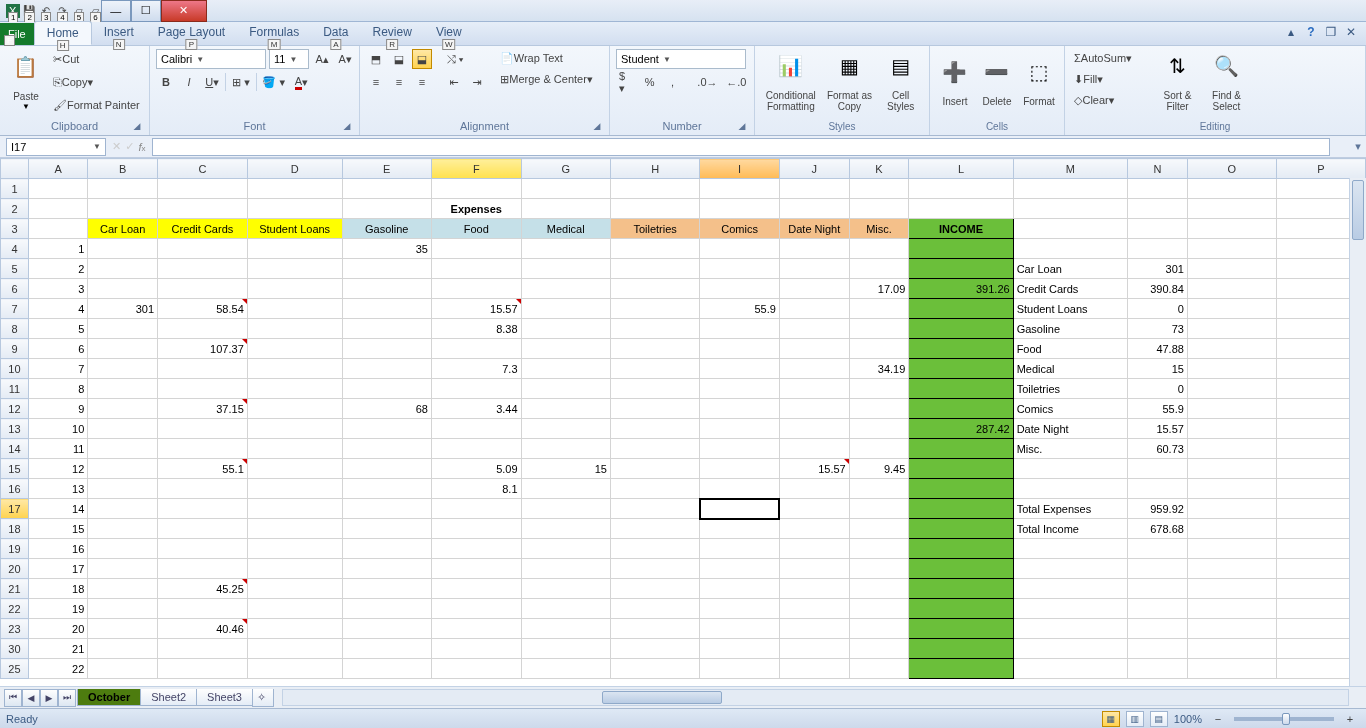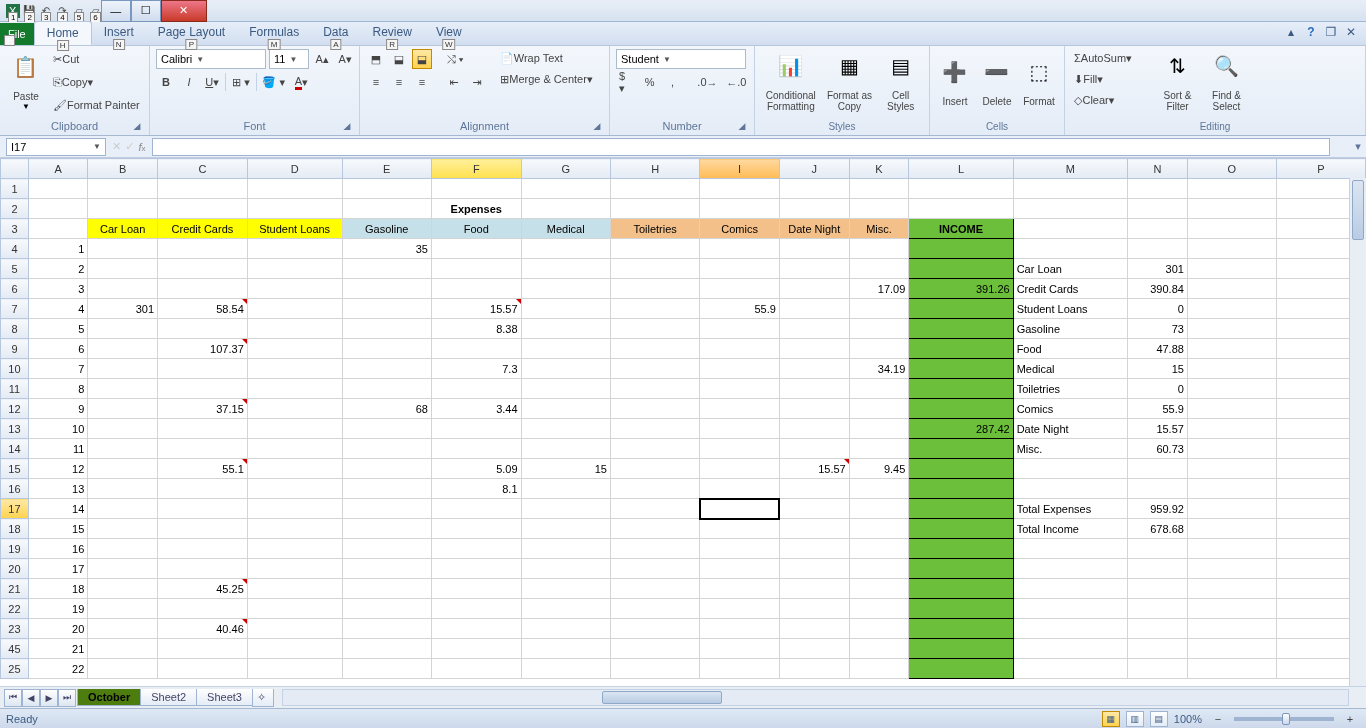--- a/index.html
+++ b/index.html
@@ -772,21 +772,21 @@
           <td class="cell"></td>
           <td class="cell"></td>
           <td class="cell"></td>
           <td class="cell income-cell"></td>
           <td class="cell"></td>
           <td class="cell"></td>
           <td class="cell"></td>
           <td class="cell"></td>
         </tr>
         <tr>
-          <td class="rowhdr">45</td>
+          <td class="rowhdr">30</td>
           <td class="cell">21</td>
           <td class="cell"></td>
           <td class="cell"></td>
           <td class="cell"></td>
           <td class="cell"></td>
           <td class="cell"></td>
           <td class="cell"></td>
           <td class="cell"></td>
           <td class="cell"></td>
           <td class="cell"></td>

